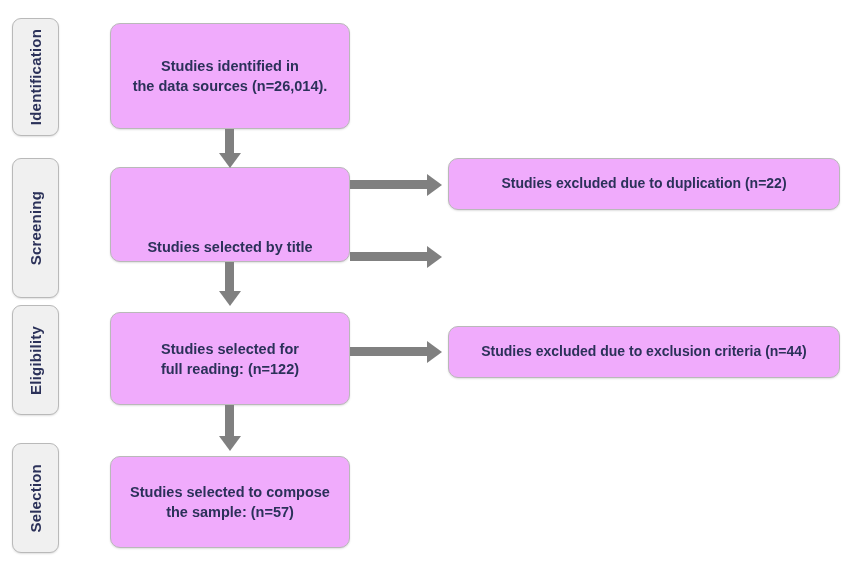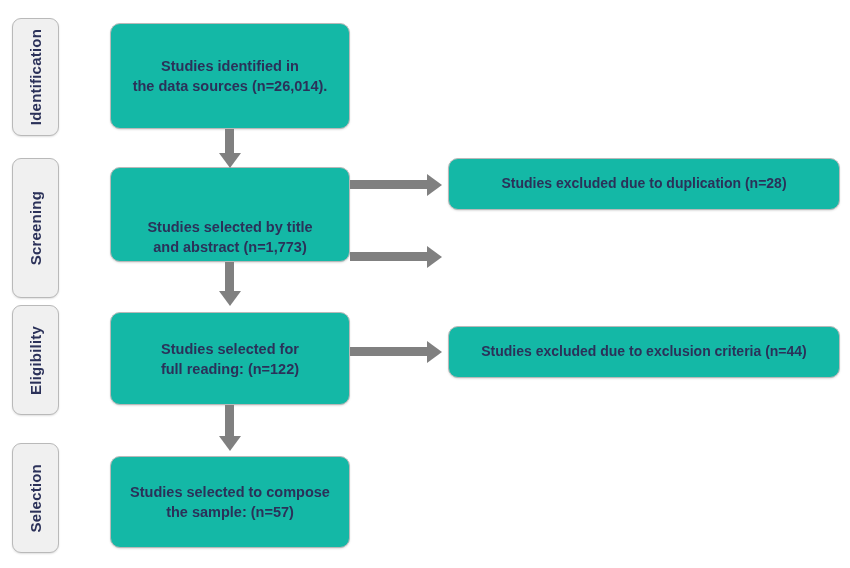--- a/index.html
+++ b/index.html
@@ -15,21 +15,21 @@
     width: 850px;
     height: 568px;
     background: #ffffff;
     overflow: hidden;
   }
 
   
   .box {
     position: absolute;
     box-sizing: border-box;
-    background: #14b8a6;
+    background: #f0abfc;
     border: 1px solid #b9b9b9;
     border-radius: 10px;
     box-shadow: 0 1px 2px rgba(0,0,0,0.13);
     display: flex;
     align-items: center;
     justify-content: center;
     text-align: center;
     color: #2b3159;
     font-weight: bold;
     font-size: 14.5px;
@@ -128,40 +128,39 @@
   <div class="box main-box" style="top:23px; height:106px;">
     <div>
       <span>Studies identified in</span><br>
       <span>the data sources (n=26,014).</span>
     </div>
   </div>
 
   <div class="box main-box" style="top:167px; height:95px;align-items:flex-end;">
     <div>
       <span>Studies selected by title</span><br>
-      <span>and abstract (n=1,773)</span>
     </div>
   </div>
 
   <div class="box main-box" style="top:312px; height:93px;">
     <div>
       <span>Studies selected for</span><br>
       <span>full reading: (n=122)</span>
     </div>
   </div>
 
   <div class="box main-box" style="top:456px; height:92px;">
     <div>
       <span>Studies selected to compose</span><br>
       <span>the sample: (n=57)</span>
     </div>
   </div>
 
   <div class="box excl-box" style="top:158px; width:392px;">
-    <span>Studies excluded due to duplication (n=28)</span>
+    <span>Studies excluded due to duplication (n=22)</span>
   </div>
 
 
   <div class="box excl-box" style="top:326px; width:392px;">
     <span>Studies excluded due to exclusion criteria (n=44)</span>
   </div>
 
   <div class="conn">
     <div class="v-arrow-shaft" style="left:225px; top:129px; height:27px;"></div>
     <div class="v-arrow-head" style="left:218.5px; top:153px;"></div>

